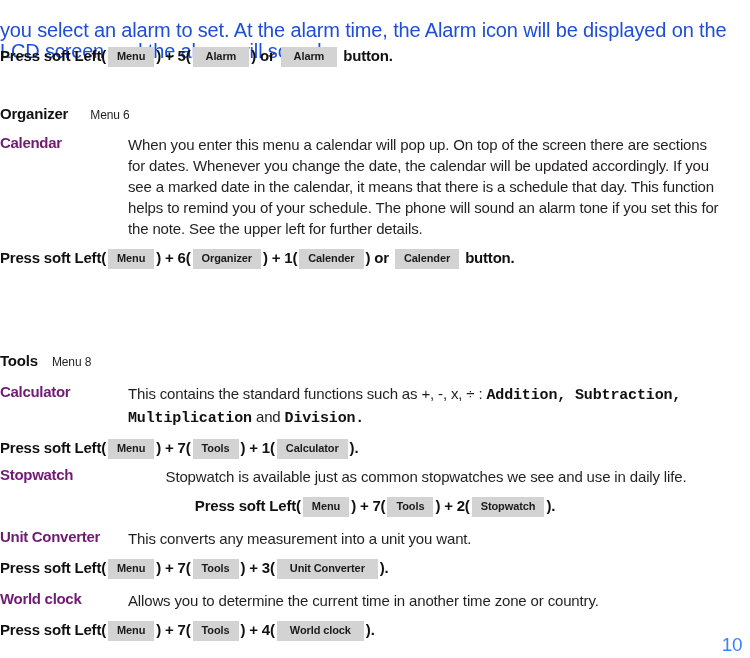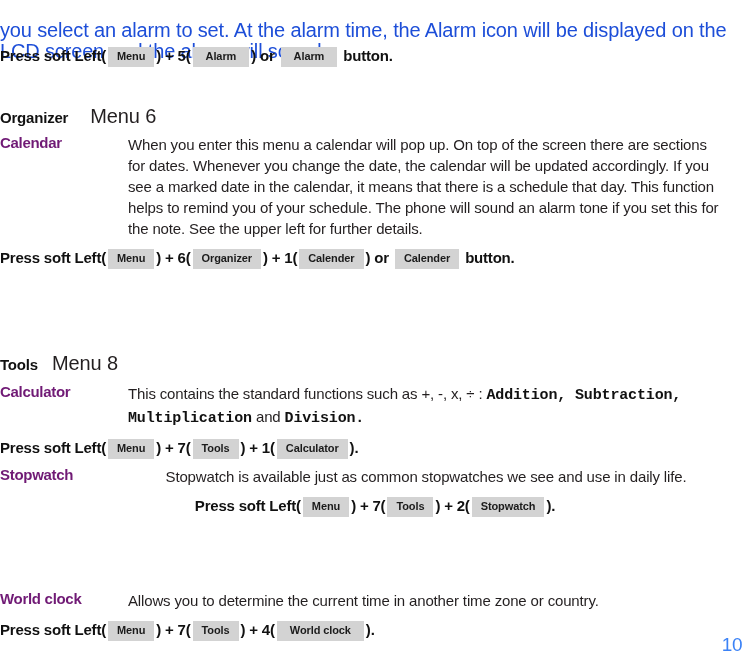--- a/index.html
+++ b/index.html
@@ -73,21 +73,21 @@
     left: 0;
     white-space: nowrap;
   }
   .sec-head .name {
     font-size: 15px;
     font-weight: bold;
     color: #111111;
     letter-spacing: -0.2px;
   }
   .sec-head .menu {
-    font-size: 20px;
+    font-size: 12px;
     font-weight: normal;
     color: #231f20;
     letter-spacing: -0.1px;
   }
   .sec-head .gap-wide { display:inline-block; width: 22px; }
   .sec-head .gap-narrow { display:inline-block; width: 14px; }
 
   
   .entry {
     position: absolute;
@@ -164,20 +164,27 @@
   </div>
 
   <div class="entry" style="top:466px;text-align:center;">
     <div class="label">Stopwatch</div>
     <div class="body">Stopwatch is available just as common stopwatches we see and use in daily life.</div>
     <div class="press press-line">
       <span>Press soft Left(</span><span class="chip">Menu</span><span>) + 7(</span><span class="chip">Tools</span><span>) + 2(</span><span class="chip">Stopwatch</span><span>).</span>
     </div>
   </div>
 
+  <div class="entry" style="top:528px;">
+    <div class="label">Unit Converter</div>
+    <div class="body">This converts any measurement into a unit you want.</div>
+    <div class="press press-line">
+      <span>Press soft Left(</span><span class="chip">Menu</span><span>) + 7(</span><span class="chip">Tools</span><span>) + 3(</span><span class="chip wide">Unit Converter</span><span>).</span>
+    </div>
+  </div>
 
   <div class="entry" style="top:590px;">
     <div class="label">World clock</div>
     <div class="body">Allows you to determine the current time in another time zone or country.</div>
     <div class="press press-line">
       <span>Press soft Left(</span><span class="chip">Menu</span><span>) + 7(</span><span class="chip">Tools</span><span>) + 4(</span><span class="chip wide">World clock</span><span>).</span>
     </div>
   </div>
 
   <div class="pagenum">10</div>

